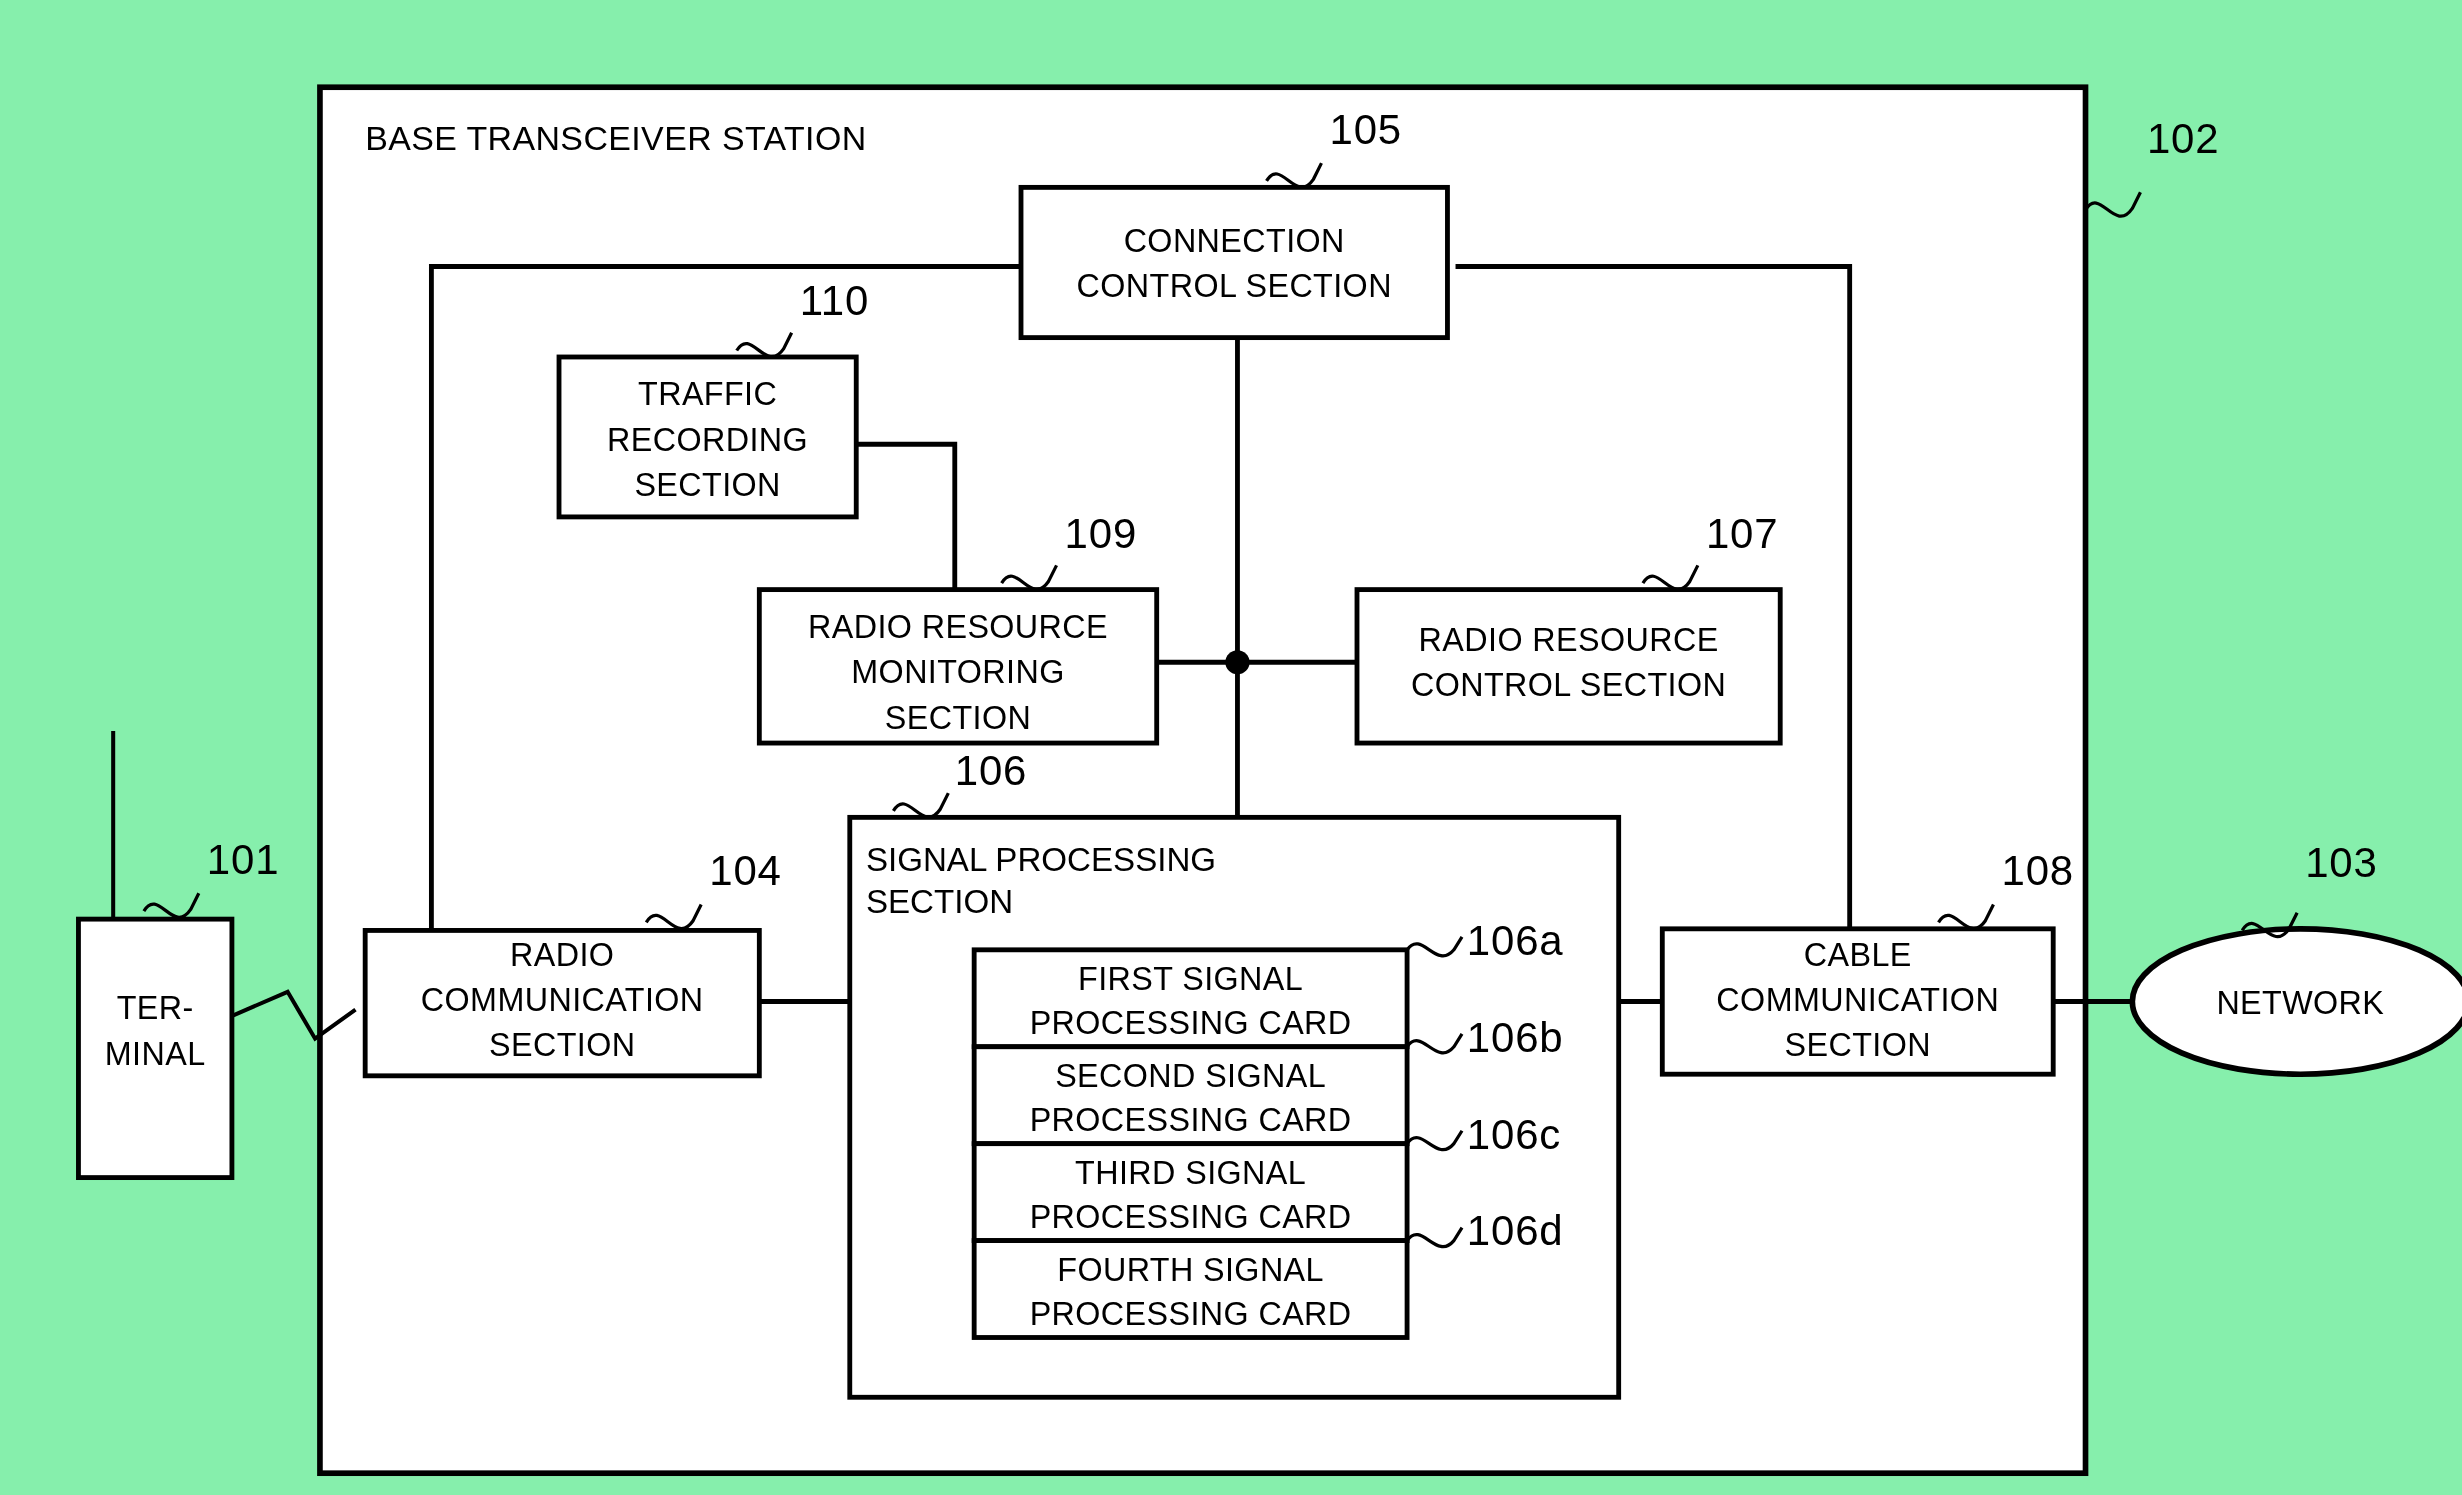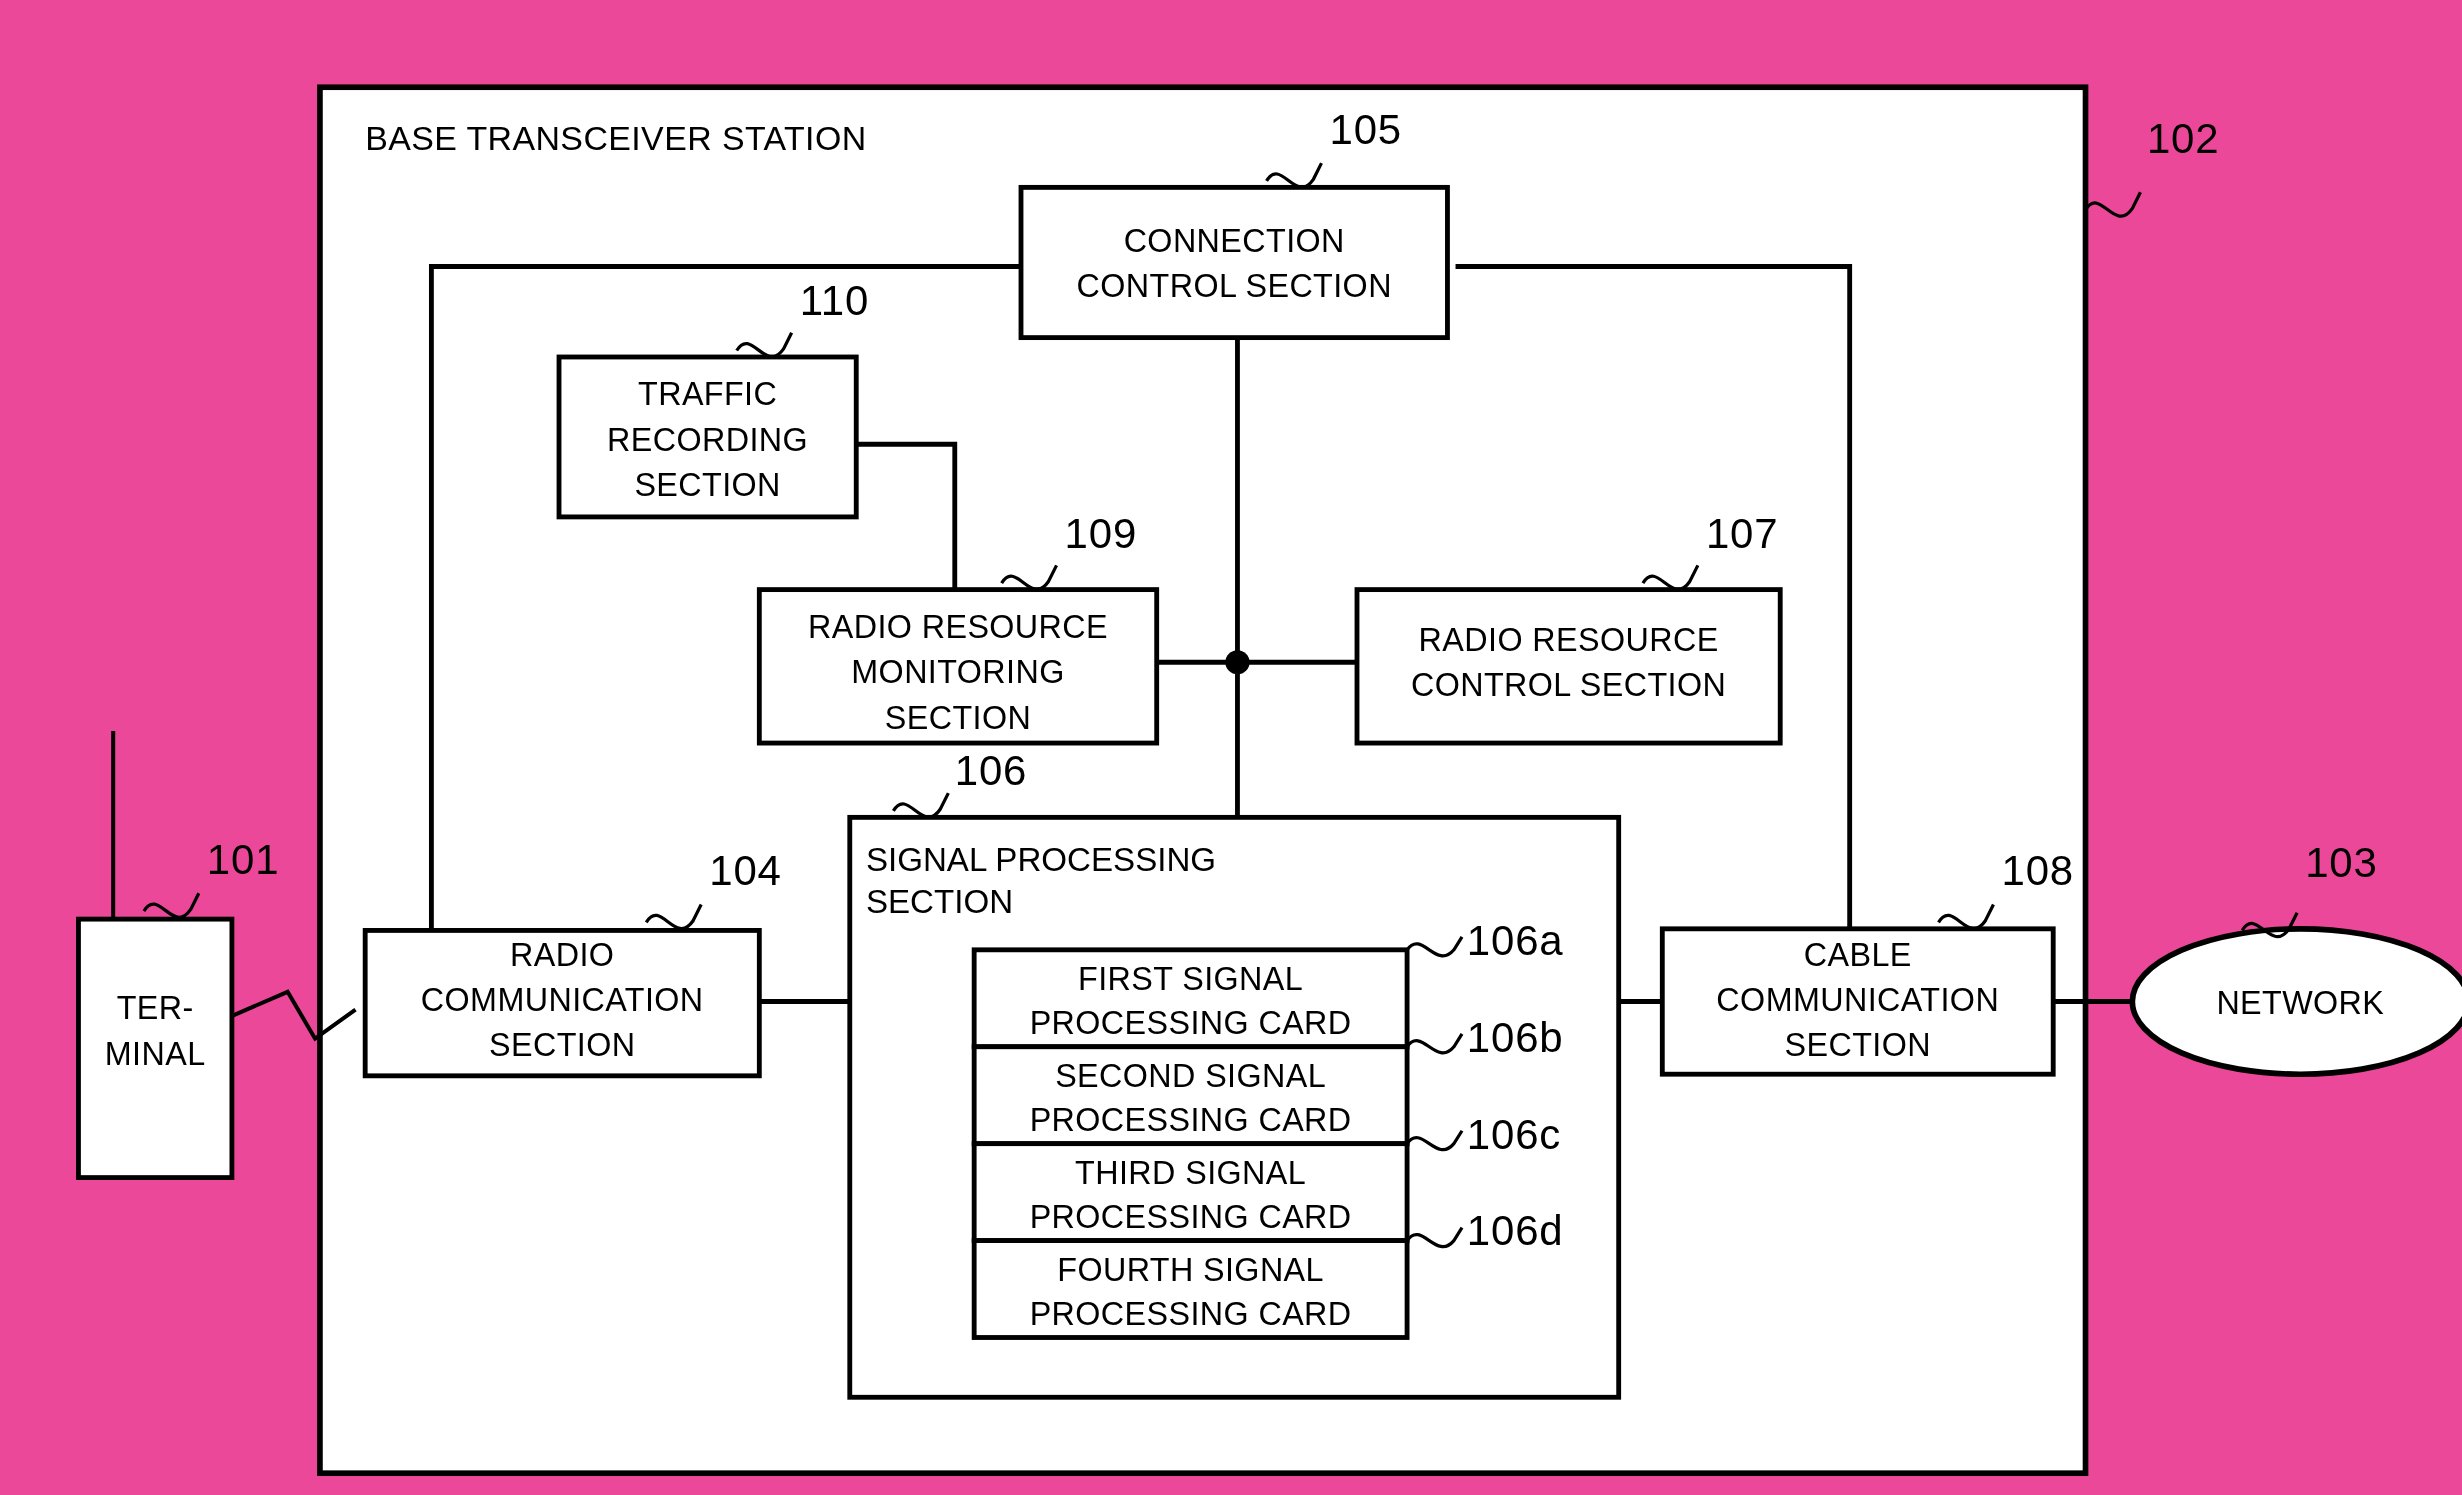--- a/index.html
+++ b/index.html
@@ -7,21 +7,21 @@
     padding: 0;
     background: #ffffff;
   }
   body {
     font-family: "Liberation Sans", sans-serif;
   }
   #stage {
     position: relative;
     width: 2462px;
     height: 1495px;
-    background: #ec4899;
+    background: #86efac;
     overflow: hidden;
   }
   #diagram {
     position: absolute;
     left: 0;
     top: 0;
     width: 2462px;
     height: 1495px;
   }
   .lbl {

